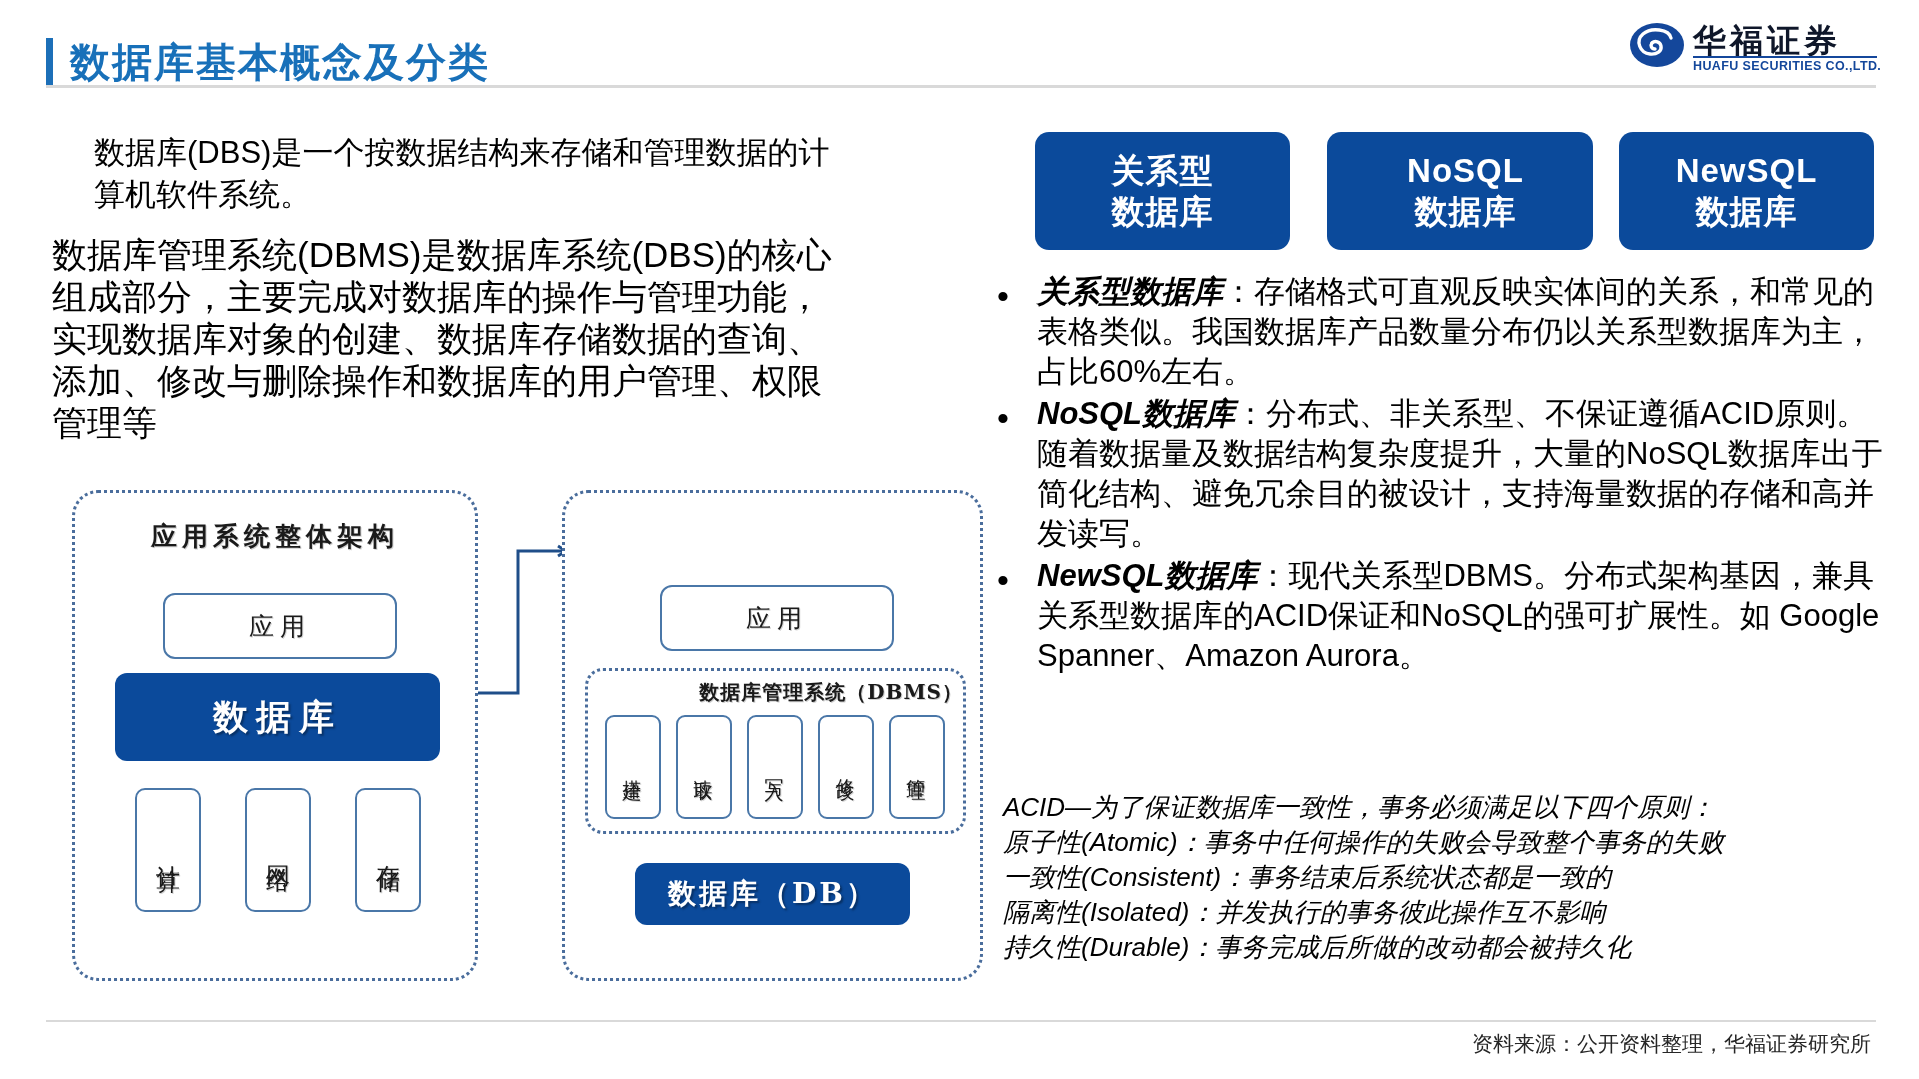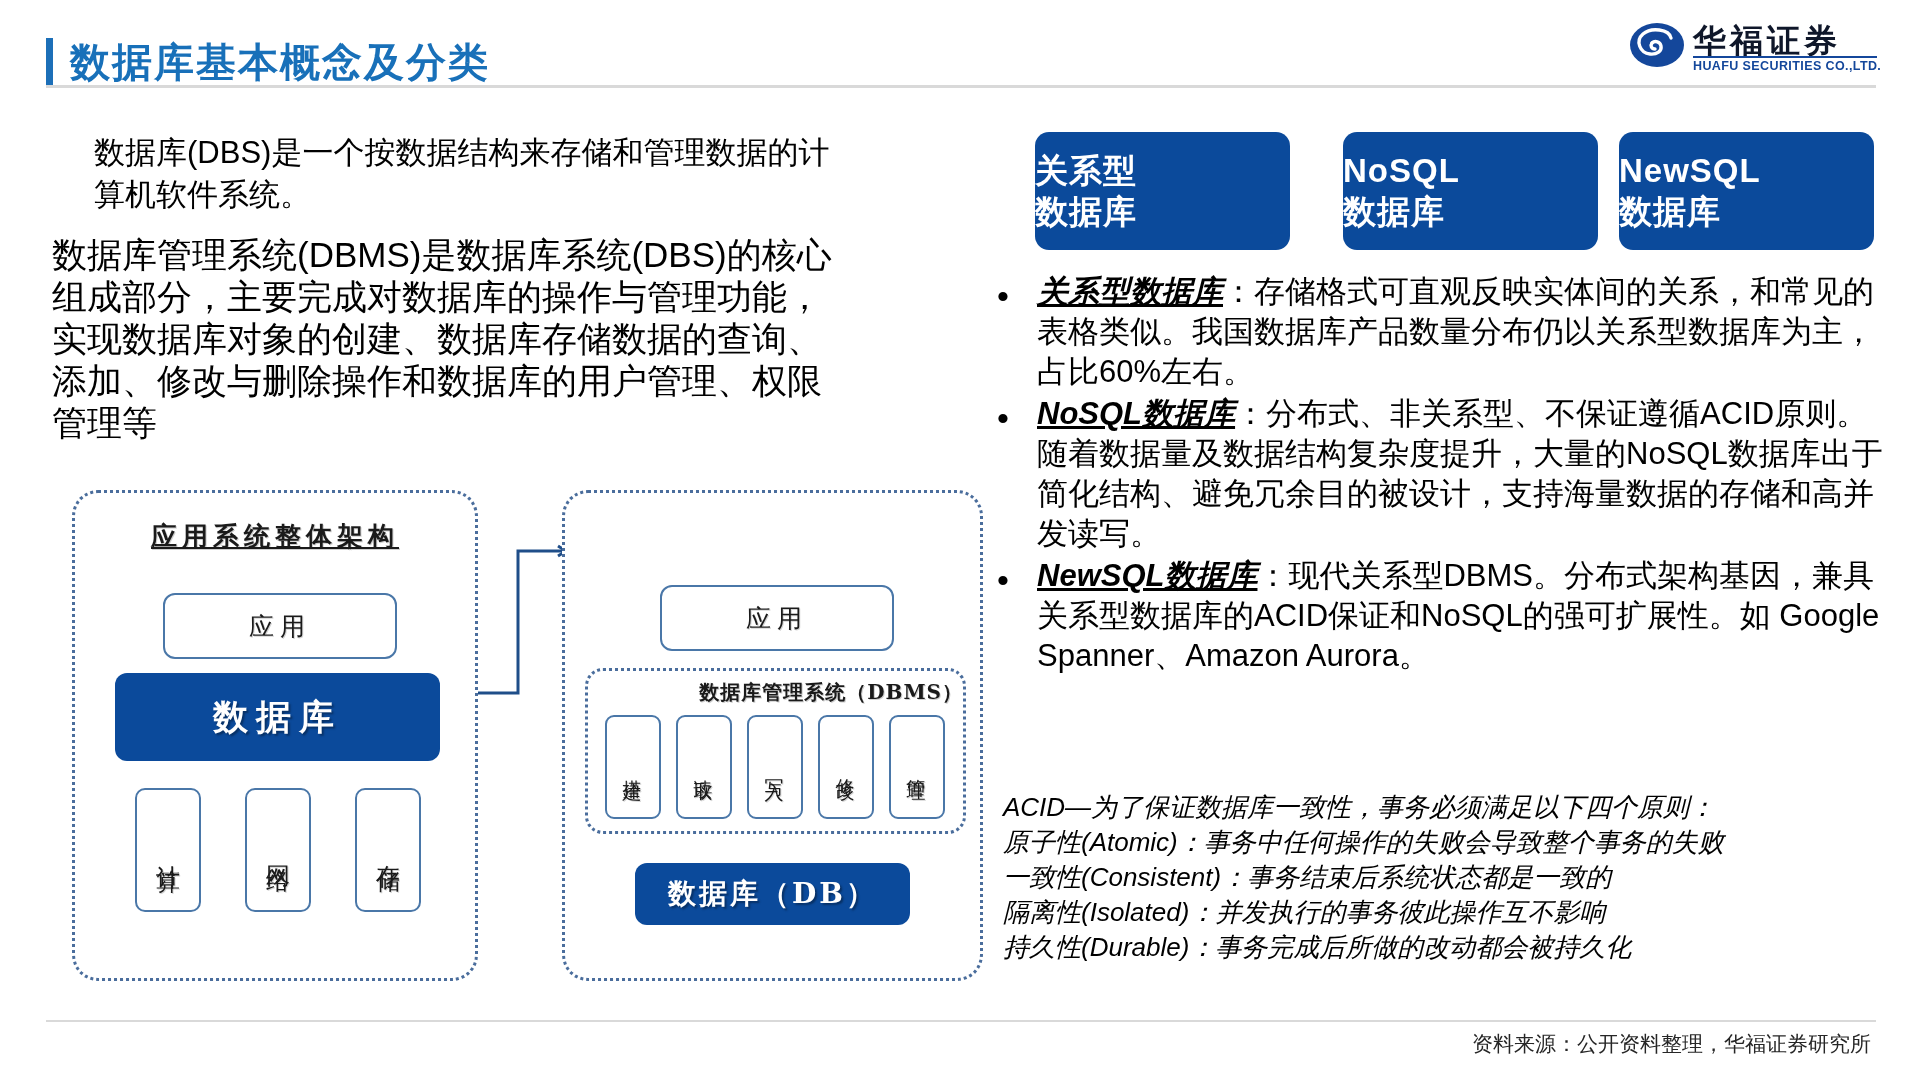--- a/index.html
+++ b/index.html
@@ -40,21 +40,20 @@
     position:absolute;border:3px dotted #4a6d9c;border-radius:26px;background:#fff;
   }
   .dotbox-a{left:10px;top:5px;width:400px;height:485px;}
   .dotbox-b{left:500px;top:5px;width:415px;height:485px;}
 
   .dg-head{
     position:absolute;width:100%;text-align:center;
     font-family:"DejaVu Serif","Liberation Serif",serif;
     font-weight:bold;font-size:26px;color:#1a1a1a;letter-spacing:5px;
     text-shadow:1px 1px 0 #cfcfcf;
-    text-decoration:underline;
   }
 
   .wbox{
     position:absolute;border:2.5px solid #4a77a8;border-radius:12px;background:#fff;
     display:flex;align-items:center;justify-content:center;
     font-family:"DejaVu Serif","Liberation Serif",serif;
     font-size:25px;color:#1a1a1a;letter-spacing:6px;
     text-shadow:1px 1px 0 #d5d5d5;
   }
   .bluebox{
@@ -86,32 +85,32 @@
     display:flex;align-items:center;justify-content:center;
     font-family:"DejaVu Serif","Liberation Serif",serif;
     font-size:19px;color:#1a1a1a;line-height:24px;
     writing-mode:vertical-rl;text-orientation:upright;letter-spacing:3px;
     text-shadow:1px 1px 0 #d5d5d5;
   }
   .connector{position:absolute;left:404px;top:58px;width:100px;height:200px;}
   .cards{position:absolute;left:1035px;top:132px;width:840px;height:120px;}
   .card{
     position:absolute;top:0;width:255px;height:118px;background:#0b4a9b;border-radius:14px;
-    display:flex;flex-direction:column;justify-content:center;
+    display:flex;flex-direction:column;align-items:center;justify-content:center;
     color:#fff;font-size:33px;font-weight:bold;line-height:41px;letter-spacing:1px;
   }
   .card-l1,.card-l2{display:block;}
 
   .bullets{position:absolute;left:975px;top:272px;width:910px;}
   .bullet{position:relative;padding-left:62px;margin-bottom:2px;}
   .bullet .dot{
     position:absolute;left:22px;top:6px;font-size:34px;line-height:36px;color:#000;
   }
   .btext{font-size:31px;line-height:40px;color:#000;}
-  .blead{font-weight:bold;font-style:italic;text-decoration:underline;}
+  .blead{font-weight:bold;font-style:italic;}
 
   .acid{position:absolute;left:975px;top:790px;width:910px;margin-left:28px;}
   .acid-line{font-size:26px;line-height:35px;color:#000;font-style:italic;white-space:nowrap;}
 
   
   .footer-rule{position:absolute;left:46px;top:1020px;width:1830px;height:2px;background:#d9d9d9;}
   .source{position:absolute;right:48px;top:1030px;font-size:21px;color:#262626;white-space:nowrap;}
 </style>
 </head>
 <body>
@@ -170,21 +169,21 @@
 
       <div class="bluebox" style="left:70px;top:370px;width:275px;height:62px;font-size:28px;letter-spacing:3px;">数据库（DB）</div>
     </div>
   </div>
 
   <div class="cards">
     <div class="card" style="left:0;">
       <span class="card-l1">关系型</span>
       <span class="card-l2">数据库</span>
     </div>
-    <div class="card" style="left:308px;">
+    <div class="card" style="left:292px;padding-left:11px;">
       <span class="card-l1">NoSQL</span>
       <span class="card-l2">数据库</span>
     </div>
     <div class="card" style="left:584px;">
       <span class="card-l1">NewSQL</span>
       <span class="card-l2">数据库</span>
     </div>
   </div>
 
   <div class="bullets">

